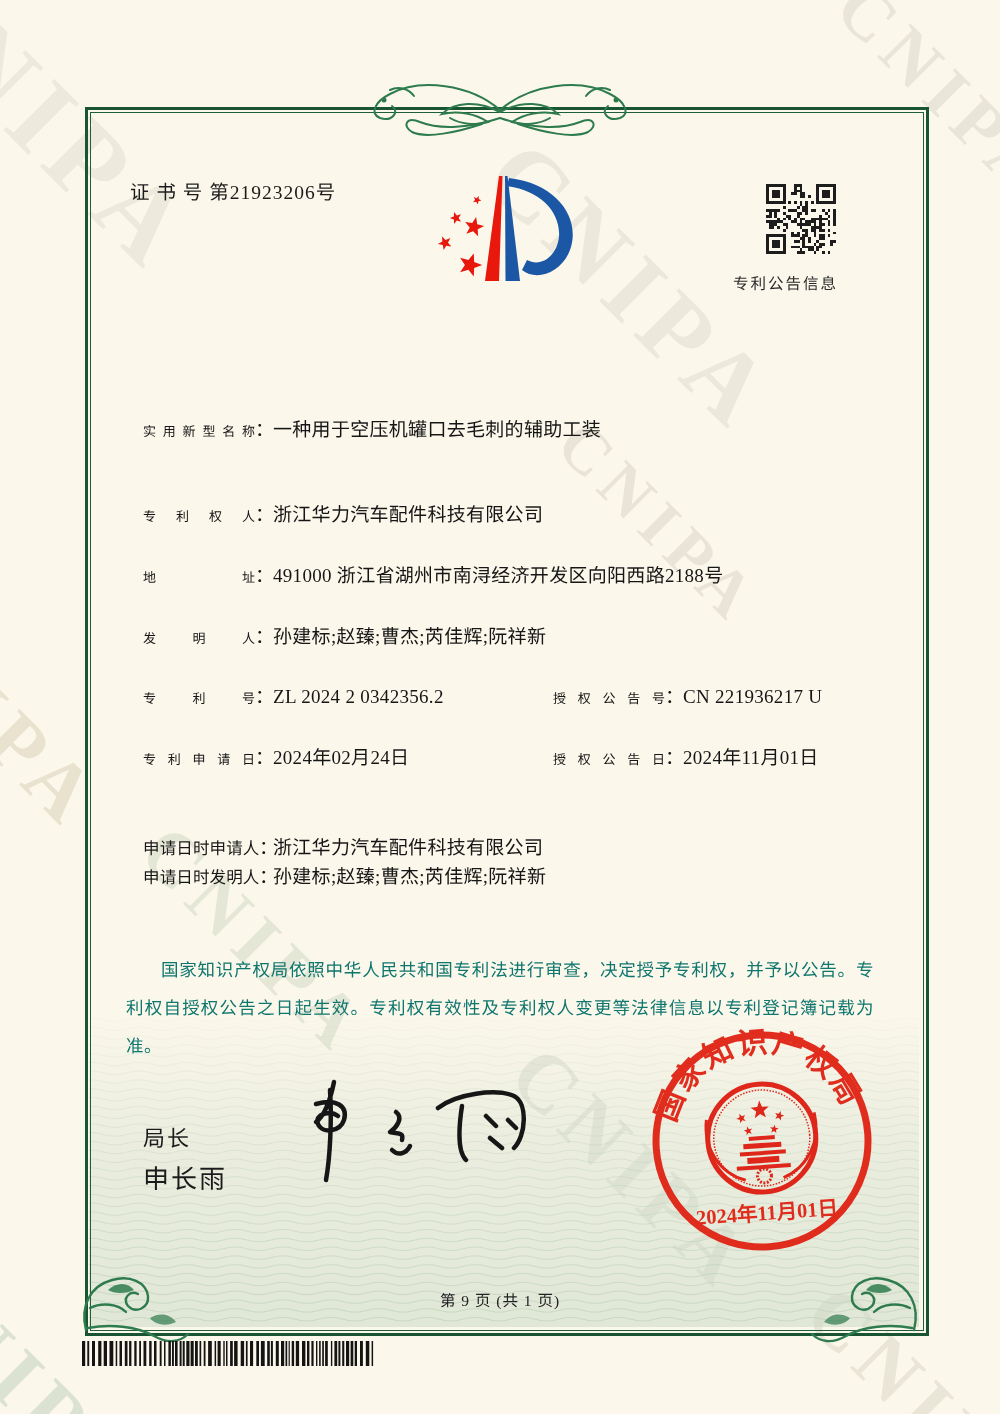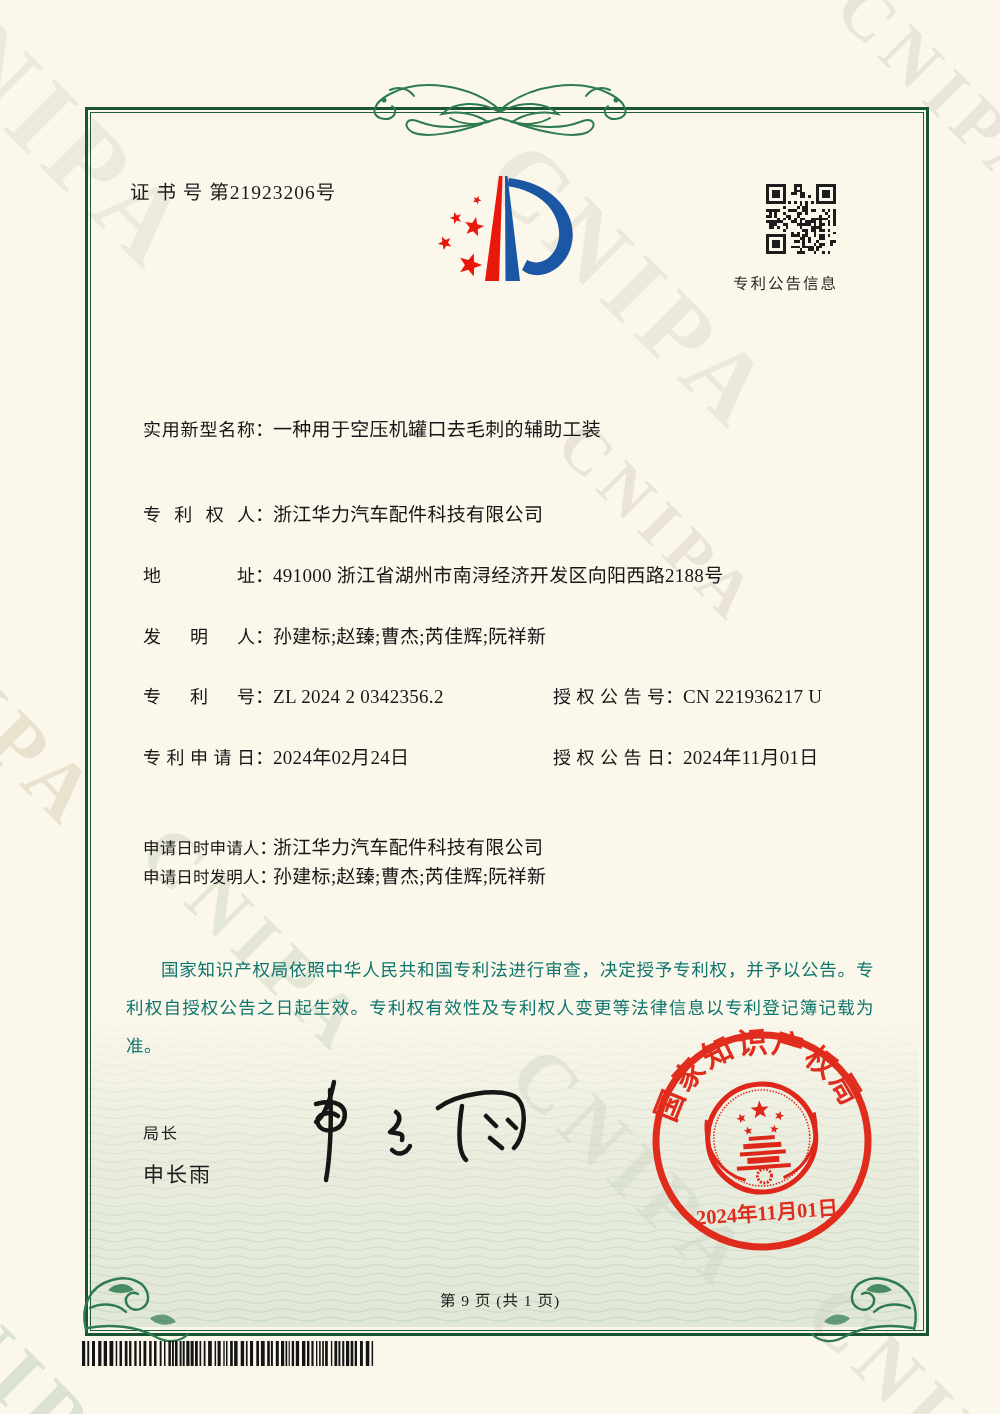--- a/index.html
+++ b/index.html
@@ -27,33 +27,33 @@
   .cert-no{position:absolute;left:130px;top:176px;font-size:19.5px;letter-spacing:1px;}
   .logo{position:absolute;left:430px;top:158px;width:150px;height:140px;}
   .qr{position:absolute;left:766px;top:184px;width:70px;height:70px;}
   .qr-label{position:absolute;left:733px;top:271px;width:140px;text-align:left;
             font-size:15.5px;letter-spacing:2px;color:#2a2a2a;}
   .title{position:absolute;left:0;top:295px;width:1000px;text-align:center;
          font-size:44px;font-weight:bold;letter-spacing:5px;color:#111;}
 
   .row{position:absolute;left:143px;display:flex;align-items:baseline;
        font-size:19px;white-space:nowrap;color:#161616;}
-  .row .lbl{display:inline-block;width:112px;font-size:18px;
+  .row .lbl{display:inline-block;width:112px;font-size:13px;
             text-align:justify;text-align-last:justify;}
   .row .colon{display:inline-block;width:18px;}
   .row .val{letter-spacing:.3px;}
   .row.wide .lbl{width:116px;font-size:16.5px;letter-spacing:-.3px;}
   .row.wide .colon{width:14px;}
   .row.col2{left:553px;}
 
   .statement{position:absolute;left:126px;top:951px;width:748px;font-size:17.5px;
              line-height:38px;text-align:justify;text-indent:2em;letter-spacing:.6px;color:#0f766e;}
 
-  .sig-title{position:absolute;left:143px;top:1120px;font-size:16px;letter-spacing:2px;}
-  .sig-name{position:absolute;left:143px;top:1158px;font-size:21px;letter-spacing:2px;}
+  .sig-title{position:absolute;left:143px;top:1120px;font-size:22px;letter-spacing:2px;}
+  .sig-name{position:absolute;left:143px;top:1158px;font-size:26px;letter-spacing:2px;}
   .signature-svg{position:absolute;left:300px;top:1076px;width:245px;height:112px;}
 
   .seal{position:absolute;left:645px;top:1024px;width:234px;height:234px;z-index:6;
         transform:rotate(-4deg);opacity:.94;mix-blend-mode:multiply;}
 
   .footer-page{position:absolute;left:0;top:1288px;width:1000px;text-align:center;
                font-size:15.5px;letter-spacing:1px;color:#222;}
   .barcode{position:absolute;left:82px;top:1341px;width:298px;height:25px;z-index:6;}
 </style>
 </head>

